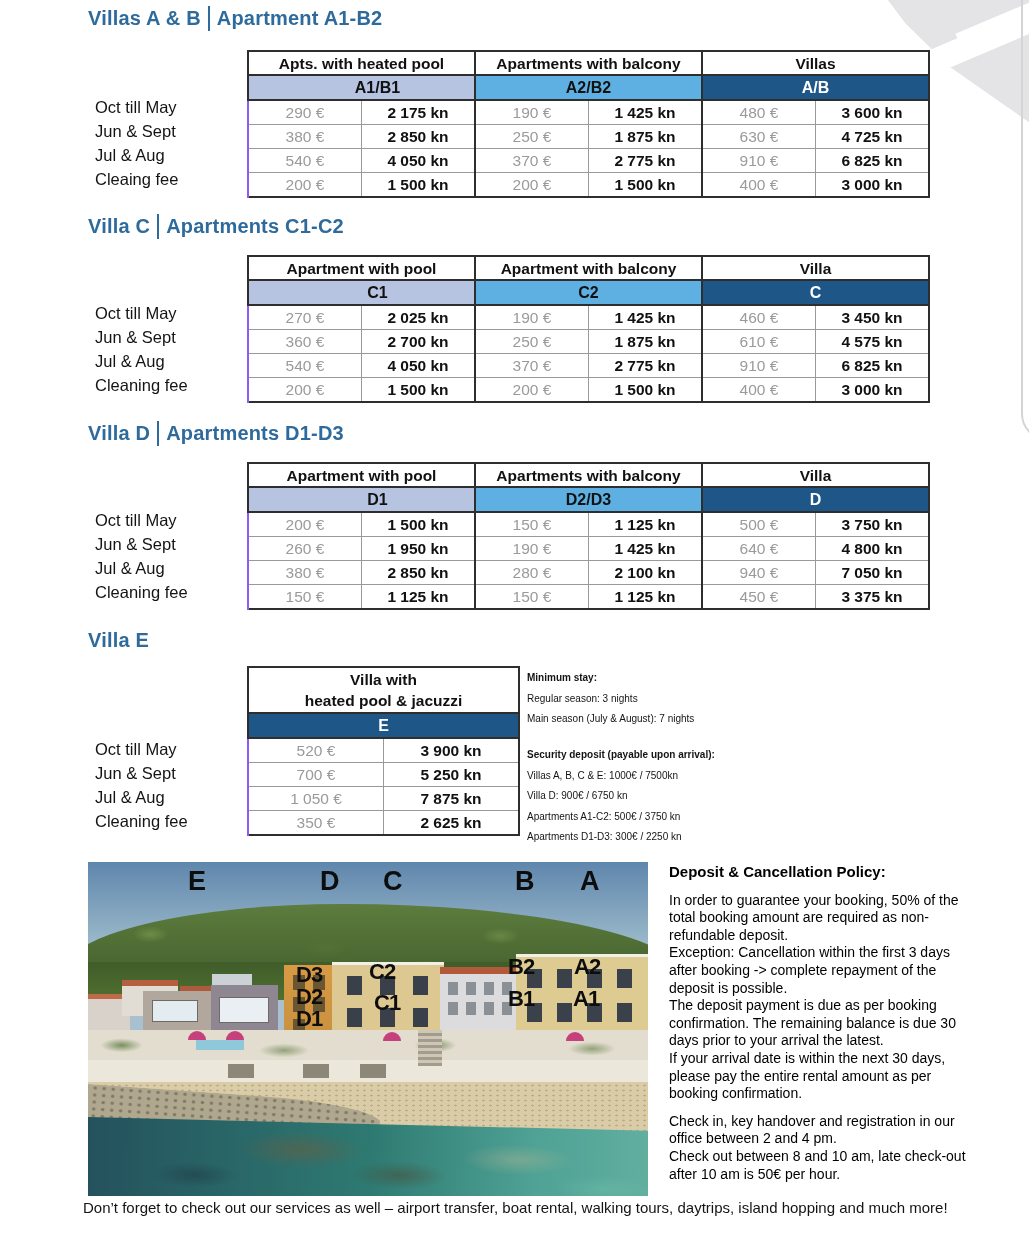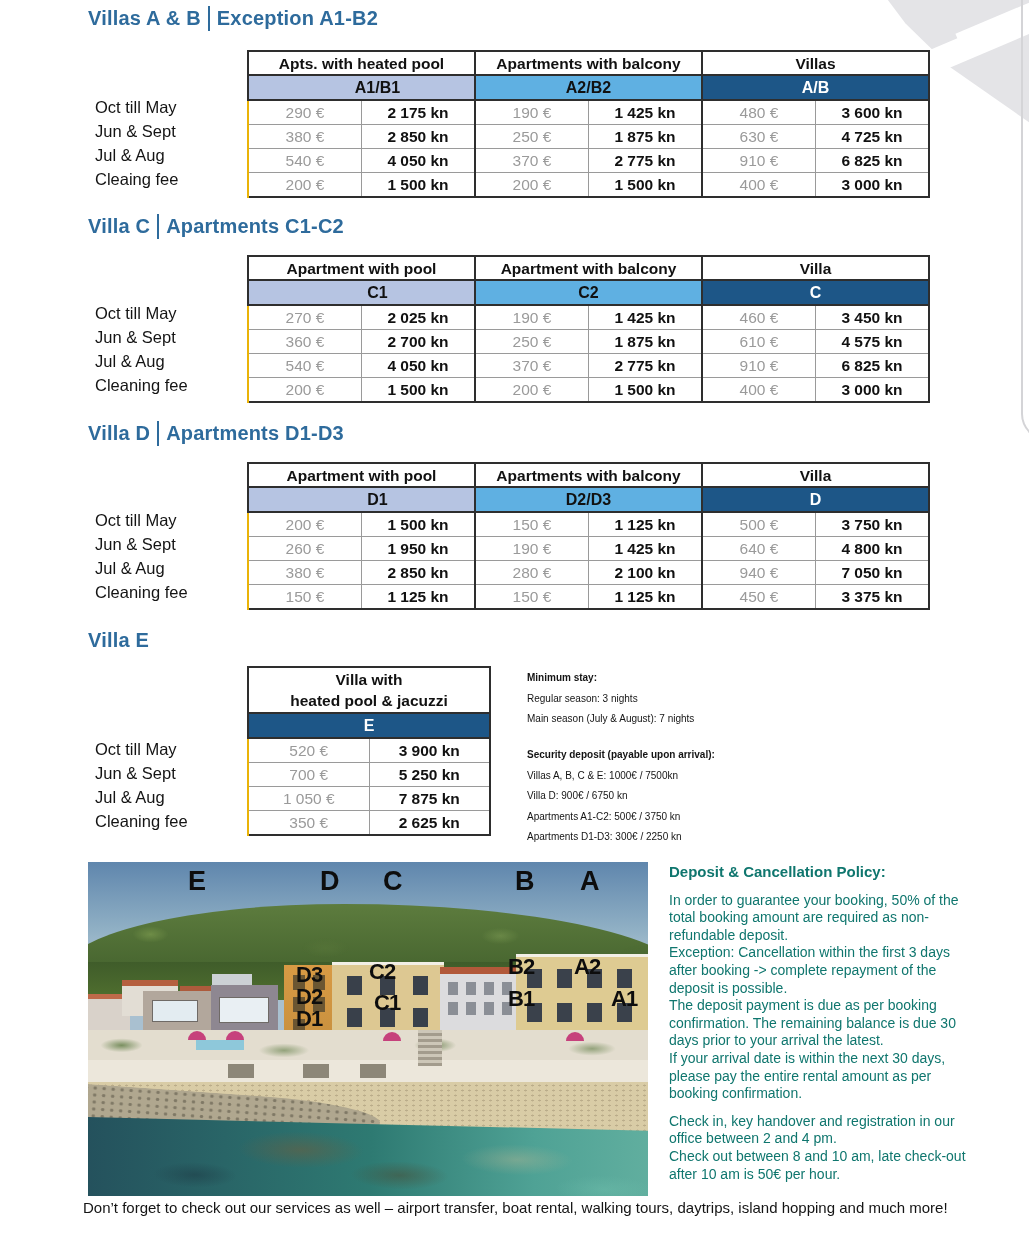--- a/index.html
+++ b/index.html
@@ -22,40 +22,40 @@
 
   
   .rlabels{position:absolute;left:95px;width:150px;font-size:16.5px;color:#141414;}
   .rlabels .rlabel{height:24px;line-height:24px;}
   .rl1{top:95px}.rl2{top:301px}.rl3{top:508px}.rl4{top:737px}
 
   
   .tblbox{position:absolute;}
   .tbx1{left:247px;top:50px}.tbx2{left:247px;top:255px}.tbx3{left:247px;top:462px}.tbx4{left:247px;top:666px}
   table.grid{border-collapse:collapse;table-layout:fixed;border:2px solid #2e2e2e;background:transparent;}
-  .w6{width:683px}.w2{width:244px}
+  .w6{width:683px}.w2{width:273px}
   .grid th,.grid td{padding:0;text-align:center;vertical-align:middle;}
   .grid th.ghead{height:22px;font-size:15.5px;font-weight:bold;color:#111;
     border:2px solid #2e2e2e;background:transparent;line-height:21px;}
   .tbx4 .grid th.ghead{height:44px;}
   .grid th.code{height:23px;font-size:16px;font-weight:bold;border:2px solid #2e2e2e;}
   .grid th.code.light{background:#b6c4e2;color:#111;padding-left:32px;}
   .grid th.code.medium{background:#5fb0e2;color:#111;}
   .grid th.code.dark{background:#1d5687;color:#fff;}
   .grid td{height:23px;font-size:15.5px;border:1px solid #9a9a9a;background:#fff;}
-  .grid td.eur{color:#9a9a9a;border-left:2px solid #eab308;}
+  .grid td.eur{color:#9a9a9a;border-left:2px solid #8b5cf6;}
   .grid td.kn{color:#111;font-weight:bold;border-right:2px solid #2e2e2e;text-align:center;}
 
   
   .note{position:absolute;left:527px;width:430px;font-size:10px;line-height:20.5px;color:#141414;}
   .note .nhead{font-weight:bold;}
   .note1{top:668px}.note2{top:745px}
 
   
-  .policy{position:absolute;left:669px;top:863px;width:310px;font-size:14px;line-height:17.6px;color:#0f766e;}
+  .policy{position:absolute;left:669px;top:863px;width:310px;font-size:14px;line-height:17.6px;color:#000000;}
   .policy .phead{font-weight:bold;font-size:15px;margin:0 0 11px 0;}
   .policy p{margin:0;}
   .policy p.gap{margin-top:10px;}
 
   
   .footer{position:absolute;left:83px;top:1199px;width:940px;font-size:15px;color:#141414;}
 
   
   .photo{position:absolute;left:88px;top:862px;width:560px;height:334px;overflow:hidden;background:#a9c0d0;}
   .photo *{position:absolute;}
@@ -129,21 +129,21 @@
 <div class="page">
 
   <div class="decor-gray"></div>
   <div class="decor-stripe1"></div>
   <div class="decor-stripe2"></div>
   <div class="decor-line"></div>
 
   <div class="sec-title st1">
     <span>Villas A &amp; B</span>
     <span class="bar"></span>
-    <span>Exception A1-B2</span>
+    <span>Apartment A1-B2</span>
   </div>
   <div class="sec-title st2">
     <span>Villa C</span>
     <span class="bar"></span>
     <span>Apartments C1-C2</span>
   </div>
   <div class="sec-title st3">
     <span>Villa D</span>
     <span class="bar"></span>
     <span>Apartments D1-D3</span>
@@ -418,21 +418,21 @@
       <div class="plabel top" style="left: 427px; top: 6px;">B</div>
       <div class="plabel top" style="left: 492px; top: 6px;">A</div>
       <div class="plabel unit" style="left: 208px; top: 102px;">D3</div>
       <div class="plabel unit" style="left: 208px; top: 124px;">D2</div>
       <div class="plabel unit" style="left: 208px; top: 146px;">D1</div>
       <div class="plabel unit" style="left: 281px; top: 99px;">C2</div>
       <div class="plabel unit" style="left: 286px; top: 130px;">C1</div>
       <div class="plabel unit" style="left: 420px; top: 94px;">B2</div>
       <div class="plabel unit" style="left: 486px; top: 94px;">A2</div>
       <div class="plabel unit" style="left: 420px; top: 126px;">B1</div>
-      <div class="plabel unit" style="left: 485px; top: 126px; margin-left: 38px;">A1</div>
+      <div class="plabel unit" style="left: 485px; top: 126px;">A1</div>
     </div>
 
   <div class="policy">
     <div class="phead">Deposit &amp; Cancellation Policy:</div>
     <div>
         <p>In order to guarantee your booking, 50% of the total booking amount are required as non-refundable deposit.</p>
         <p>Exception: Cancellation within the first 3 days after booking -&gt; complete repayment of the deposit is possible.</p>
         <p>The deposit payment is due as per booking confirmation. The remaining balance is due 30 days prior to your arrival the latest.</p>
         <p>If your arrival date is within the next 30 days, please pay the entire rental amount as per booking confirmation.</p>
         <p class="gap">Check in, key handover and registration in our office between 2 and 4 pm.</p>

